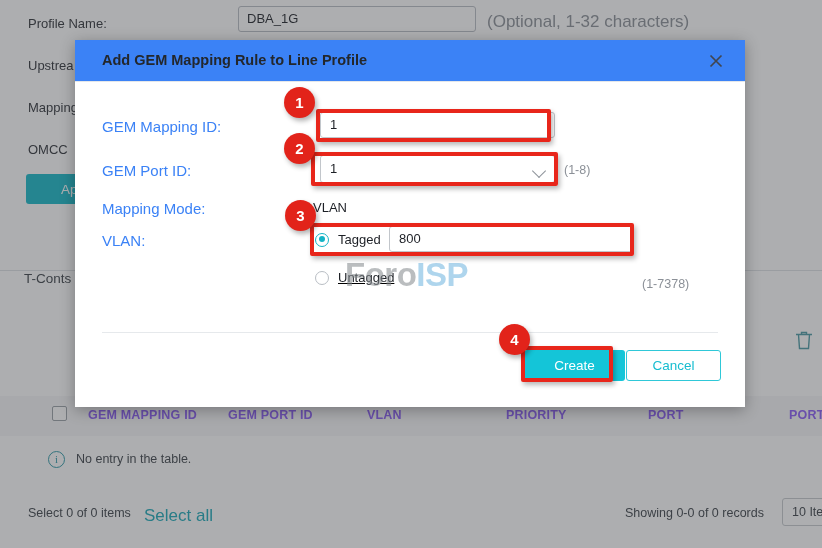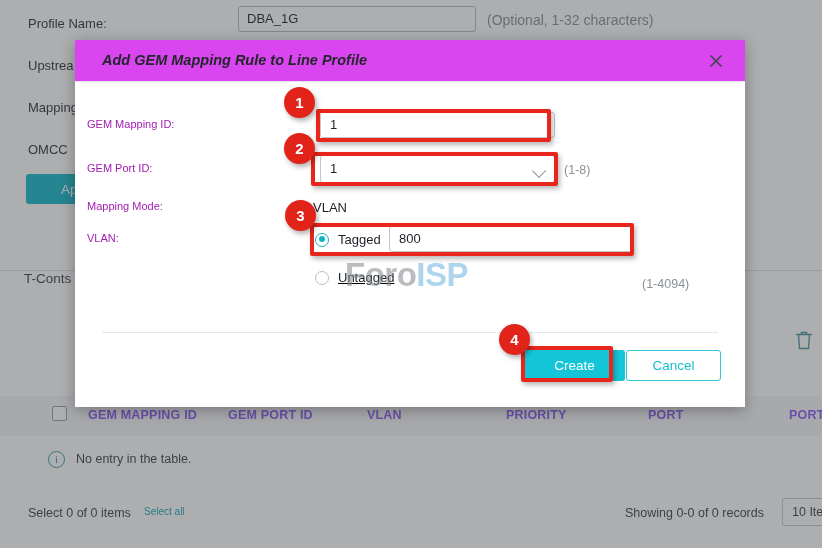--- a/index.html
+++ b/index.html
@@ -57,21 +57,21 @@
     font-size: 13px;
     color: #1d2026;
     padding: 0 8px;
     box-sizing: border-box;
     line-height: 24px;
   }
   .pn-hint {
     position: absolute;
     left: 487px;
     top: 12px;
-    font-size: 14px;
+    font-size: 17px;
     color: #8b9097;
     white-space: nowrap;
   }
   .apply-btn {
     position: absolute;
     left: 26px;
     top: 174px;
     width: 94px;
     height: 30px;
     background: #16b9c9;
@@ -189,21 +189,21 @@
     position: absolute;
     left: 28px;
     top: 22px;
     font-size: 12.5px;
     color: #3d4349;
   }
   .foot-link {
     position: absolute;
     left: 144px;
     top: 22px;
-    font-size: 10px;
+    font-size: 17px;
     color: #1aa9b8;
     cursor: pointer;
   }
   .foot-records {
     position: absolute;
     left: 625px;
     top: 22px;
     font-size: 12.5px;
     color: #3d4349;
     white-space: nowrap;
@@ -241,23 +241,22 @@
     top: 40px;
     width: 670px;
     height: 367px;
     background: #ffffff;
     box-shadow: 0 3px 14px rgba(0,0,0,0.30);
   }
   .modal-header {
     position: absolute;
     left: 0; right: 0; top: 0;
     height: 41px;
-    background: #d946ef;
+    background: #3b82f6;
     border-bottom: 1px solid #e4e7ea;
-    font-style: italic;
   }
   .modal-title {
     position: absolute;
     left: 27px;
     top: 12px;
     font-size: 14.5px;
     font-weight: bold;
     color: #23272c;
   }
   .modal-close {
@@ -266,23 +265,23 @@
     top: 10px;
     width: 22px;
     height: 22px;
     cursor: pointer;
     color: #41454f;
   }
   .modal-close svg { display:block; }
 
   .m-row {
     position: absolute;
-    left: 12px;
-    font-size: 11px;
-    color: #a21caf;
+    left: 27px;
+    font-size: 15px;
+    color: #3b82f6;
     white-space: nowrap;
   }
   .m-input {
     position: absolute;
     height: 26px;
     border: 1px solid #c2c6cb;
     border-radius: 3px;
     background: #ffffff;
     font-size: 13px;
     color: #1d2026;
@@ -530,21 +529,21 @@
     <span class="m-row" style="top:160px;">Mapping Mode:</span>
     <span class="m-static" style="left:238px; top:160px;">VLAN</span>
 
     <span class="m-row" style="top:192px;">VLAN:</span>
 
     <div class="radio-line" style="left:240px; top:192px;">
       <span class="radio on"></span>
       <span class="radio-label">Tagged</span>
     </div>
     <div class="m-input" style="left:314px; top:186px; width:245px;">800</div>
-    <span class="m-hint" style="left:567px; top:192px;">(1-4094)</span>
+    <span class="m-hint" style="left:567px; top:192px;">(1-7378)</span>
 
     <div class="radio-line" style="left:240px; top:230px;text-decoration:underline;">
       <span class="radio"></span>
       <span class="radio-label">Untagged</span>
     </div>
 
     <div class="modal-divider"></div>
 
     <button class="btn-create">Create</button>
     <button class="btn-cancel">Cancel</button>

